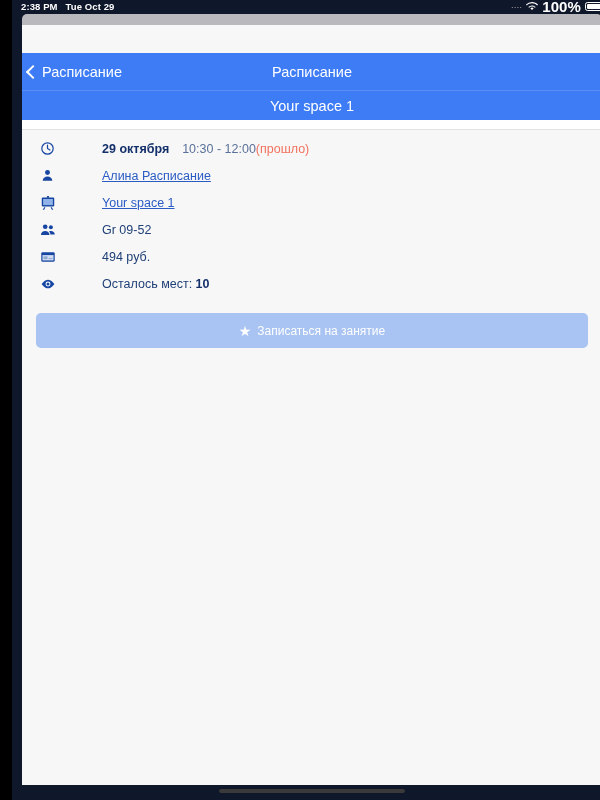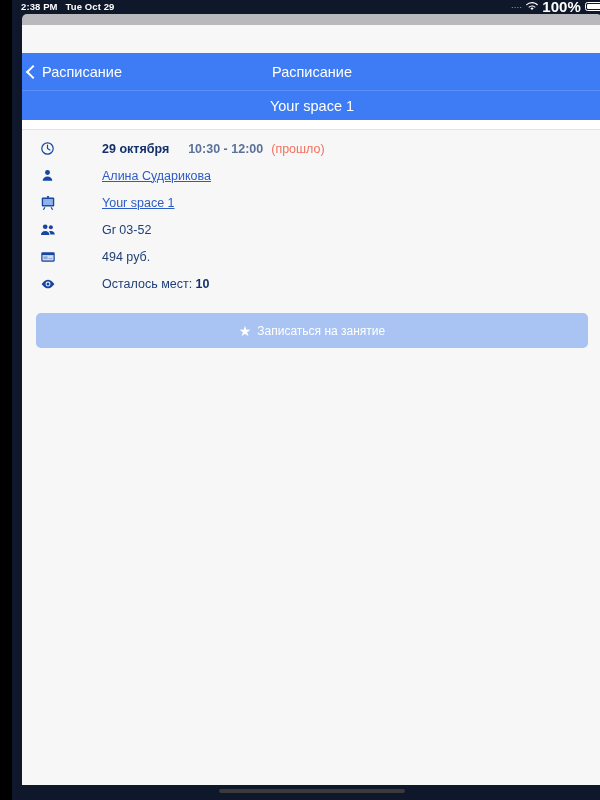--- a/index.html
+++ b/index.html
@@ -174,26 +174,25 @@
     font-size: 12.5px;
     color: #2b4a7e;
     white-space: nowrap;
   }
   .t-date {
     font-weight: bold;
     color: #14306b;
   }
   .t-time {
     color: #5a7199;
-    margin-left: 19px;
-    font-weight: bold;
+    margin-left: 13px;
   }
   .t-past {
     color: #f2725f;
-    margin-left: 8px;
+    margin-left: 0;
   }
   .link {
     color: #2b5cc4;
     text-decoration: underline;
     cursor: pointer;
   }
   .t-plain { color: #1f3f77; }
   .t-bold { font-weight: bold; color: #14306b; margin-top: 29px; }
 
   
@@ -284,21 +283,21 @@
       </div>
 
       <div class="info-row">
         <span class="row-icon">
           <svg viewBox="0 0 20 20" width="15" height="15" fill="#1746a2">
             <circle cx="10" cy="6" r="3.3"></circle>
             <path d="M3.6 17c0-3.4 2.9-5.6 6.4-5.6s6.4 2.2 6.4 5.6z"></path>
           </svg>
         </span>
         <span class="row-text">
-          <span class="link">Алина Сударикова</span>
+          <span class="link">Алина Расписание</span>
         </span>
       </div>
 
       <div class="info-row">
         <span class="row-icon">
           <svg viewBox="0 0 20 20" width="16" height="16" fill="#1746a2">
             <rect x="2.2" y="3.2" width="15.6" height="11.2" rx="1.2"></rect>
             <rect x="3.9" y="5" width="12.2" height="7.6" fill="#8fb2e8"></rect>
             <rect x="8.6" y="1.2" width="2.8" height="2.2" rx="0.6"></rect>
             <path d="M5.2 15.2 3.4 18.3h1.8l1.6-3.1zM14.8 15.2l1.8 3.1h-1.8l-1.6-3.1z"></path>
@@ -311,21 +310,21 @@
 
       <div class="info-row">
         <span class="row-icon">
           <svg viewBox="0 0 20 20" width="16" height="16" fill="#1746a2">
             <circle cx="6.5" cy="6" r="2.9"></circle>
             <circle cx="13.6" cy="6.6" r="2.5"></circle>
             <path d="M1.2 16.4c0-3 2.4-5 5.3-5s5.3 2 5.3 5z"></path>
             <path d="M11.3 11.6c.7-.3 1.5-.5 2.4-.5 2.6 0 4.8 1.8 4.8 4.5h-5.6c0-1.6-.6-3-1.6-4z"></path>
           </svg>
         </span>
-        <span class="row-text t-plain">Gr 03-52</span>
+        <span class="row-text t-plain">Gr 09-52</span>
       </div>
 
       <div class="info-row">
         <span class="row-icon">
           <svg viewBox="0 0 20 20" width="16" height="16">
             <rect x="1.6" y="4.2" width="16.8" height="11.6" rx="1.4" fill="#1746a2"></rect>
             <rect x="3.1" y="7.6" width="13.8" height="6.7" fill="#cfdcf2"></rect>
             <rect x="4.4" y="9.2" width="5" height="3.4" fill="#8fa8cf"></rect>
             <rect x="10.6" y="11.4" width="5" height="1.2" fill="#8fa8cf"></rect>
           </svg>

